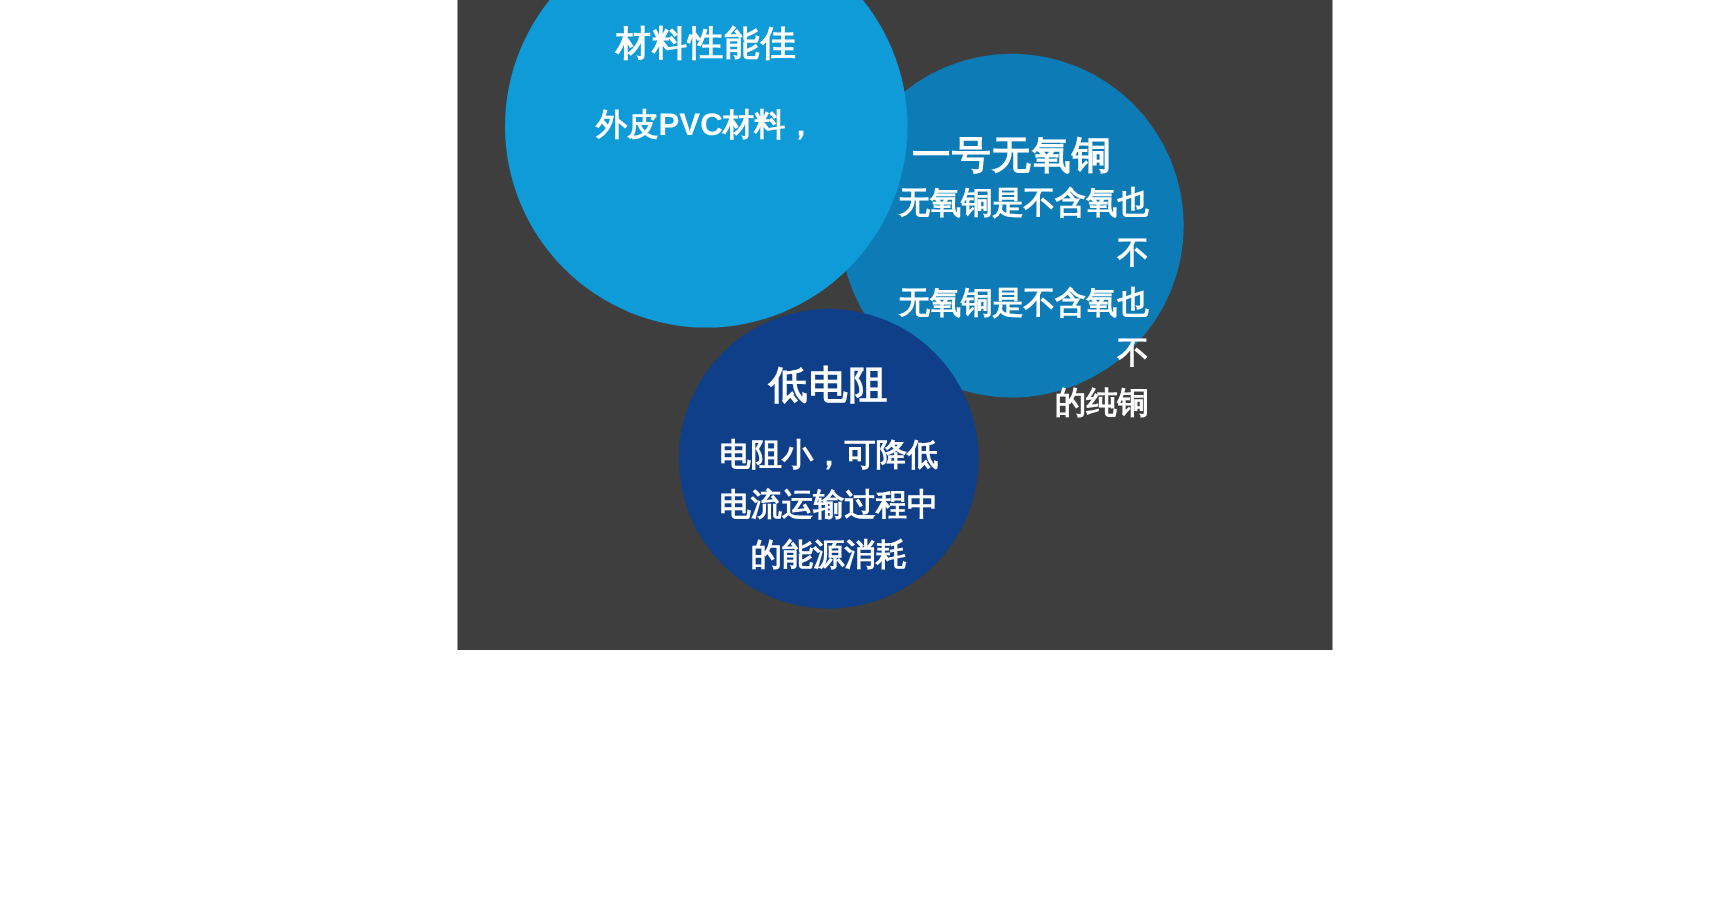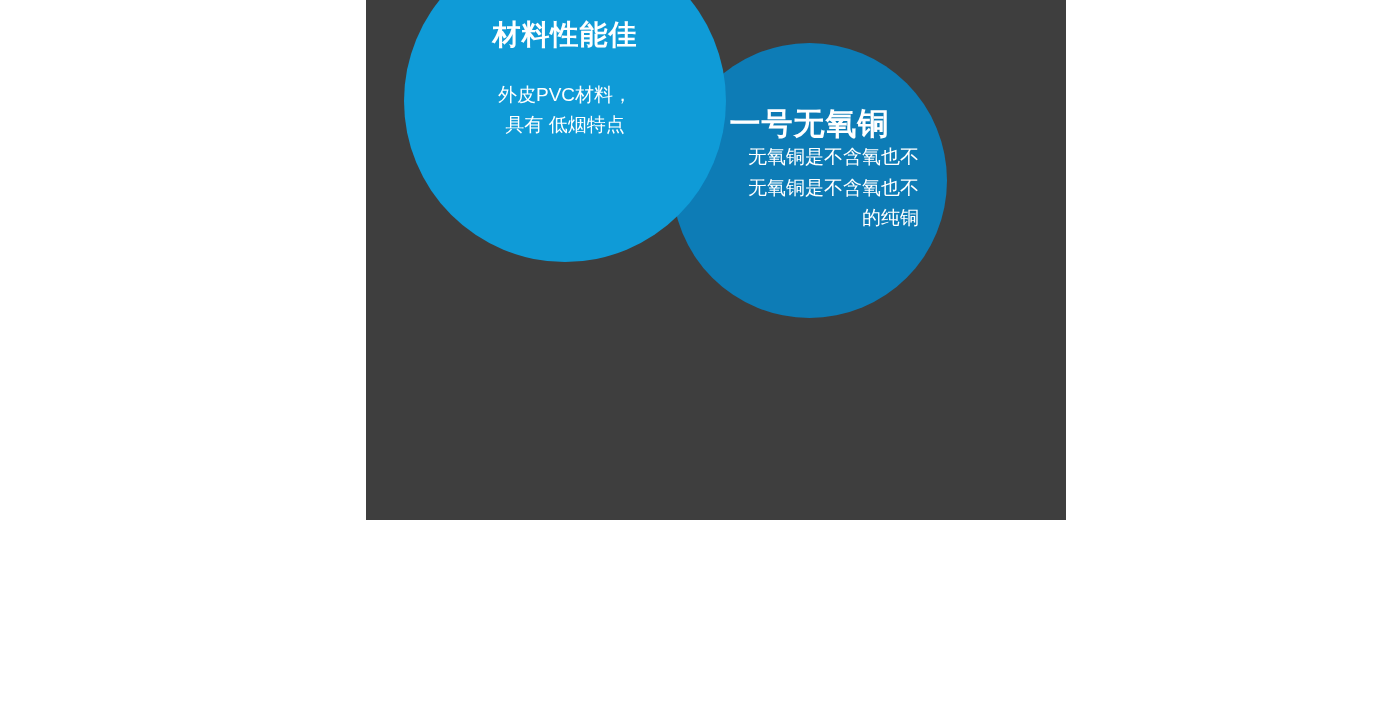--- a/index.html
+++ b/index.html
@@ -74,22 +74,22 @@
 
   .circle-title {
     font-size: 32px;
     font-weight: 700;
     line-height: 1.2;
     letter-spacing: 1px;
     color: #ffffff;
     white-space: nowrap;
   }
   .circle-body {
-    font-size: 19px;
-    font-weight: 400;
+    font-size: 25px;
+    font-weight: 700;
     line-height: 1.6;
     color: #ffffff;
   }
 
   
   #circle-material .circle-inner   { top: 78px; }
   #circle-material .circle-title   { font-size: 28px; }
   #circle-material .circle-body    { margin-top: 28px; }
 
   #circle-copper .circle-inner     { top: 62px; }
@@ -116,19 +116,28 @@
         <span class="line">的纯铜</span>
       </div>
     </div>
   </div>
 
   <div class="circle" id="circle-material" style="background: rgb(15, 155, 215);">
     <div class="circle-inner">
       <div class="circle-title">材料性能佳</div>
       <div class="circle-body">
         <span class="line">外皮PVC材料，</span>
-        <span class="line">具有 低烟特点</span>
       </div>
     </div>
   </div>
 
+  <div class="circle" id="circle-resistance" style="background: rgb(14, 63, 136);">
+    <div class="circle-inner">
+      <div class="circle-title">低电阻</div>
+      <div class="circle-body">
+        <span class="line">电阻小，可降低</span>
+        <span class="line">电流运输过程中</span>
+        <span class="line">的能源消耗</span>
+      </div>
+    </div>
+  </div>
 
 </div>
 
 </body></html>

